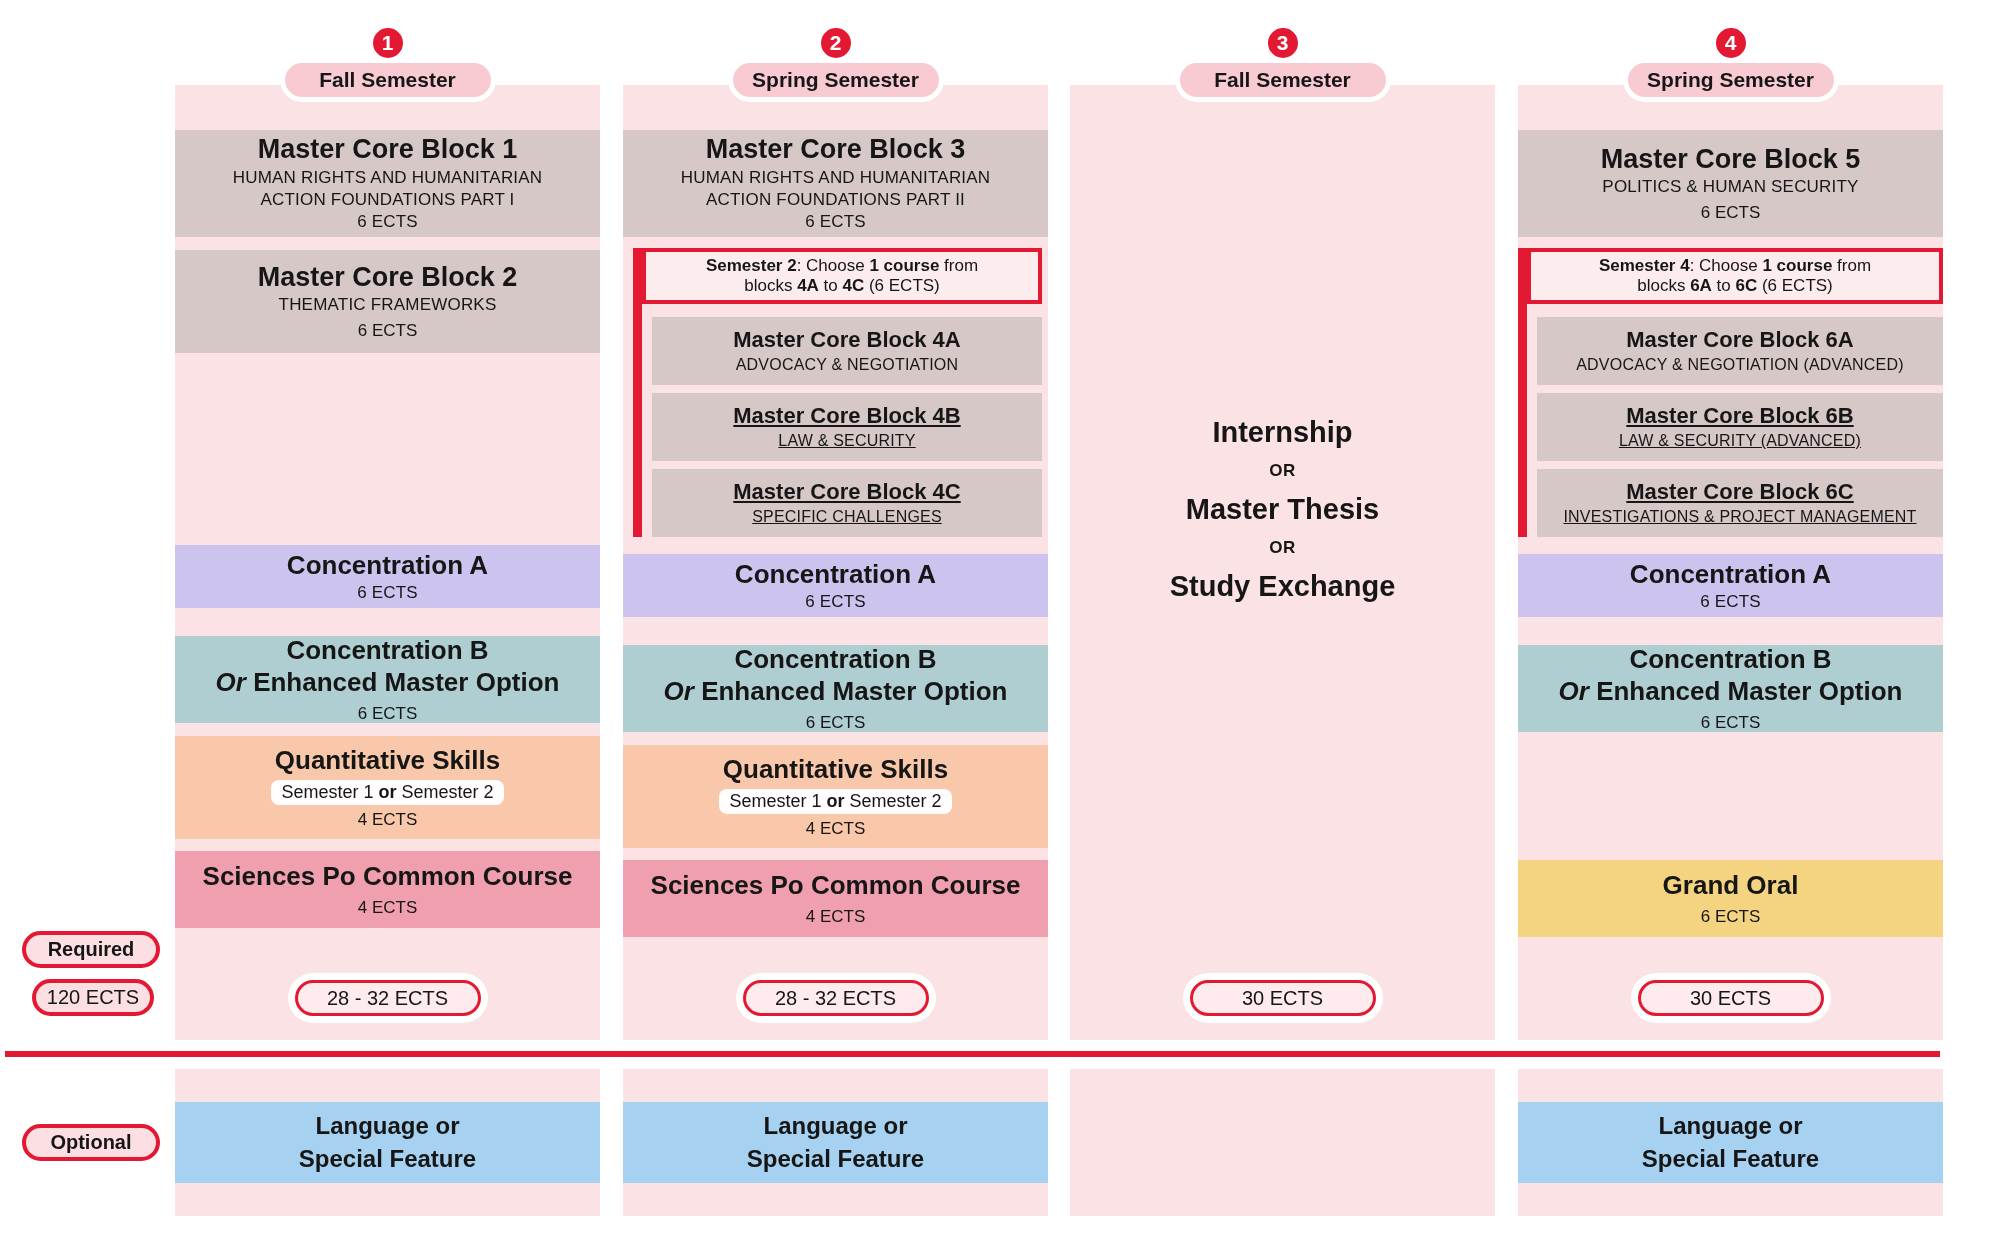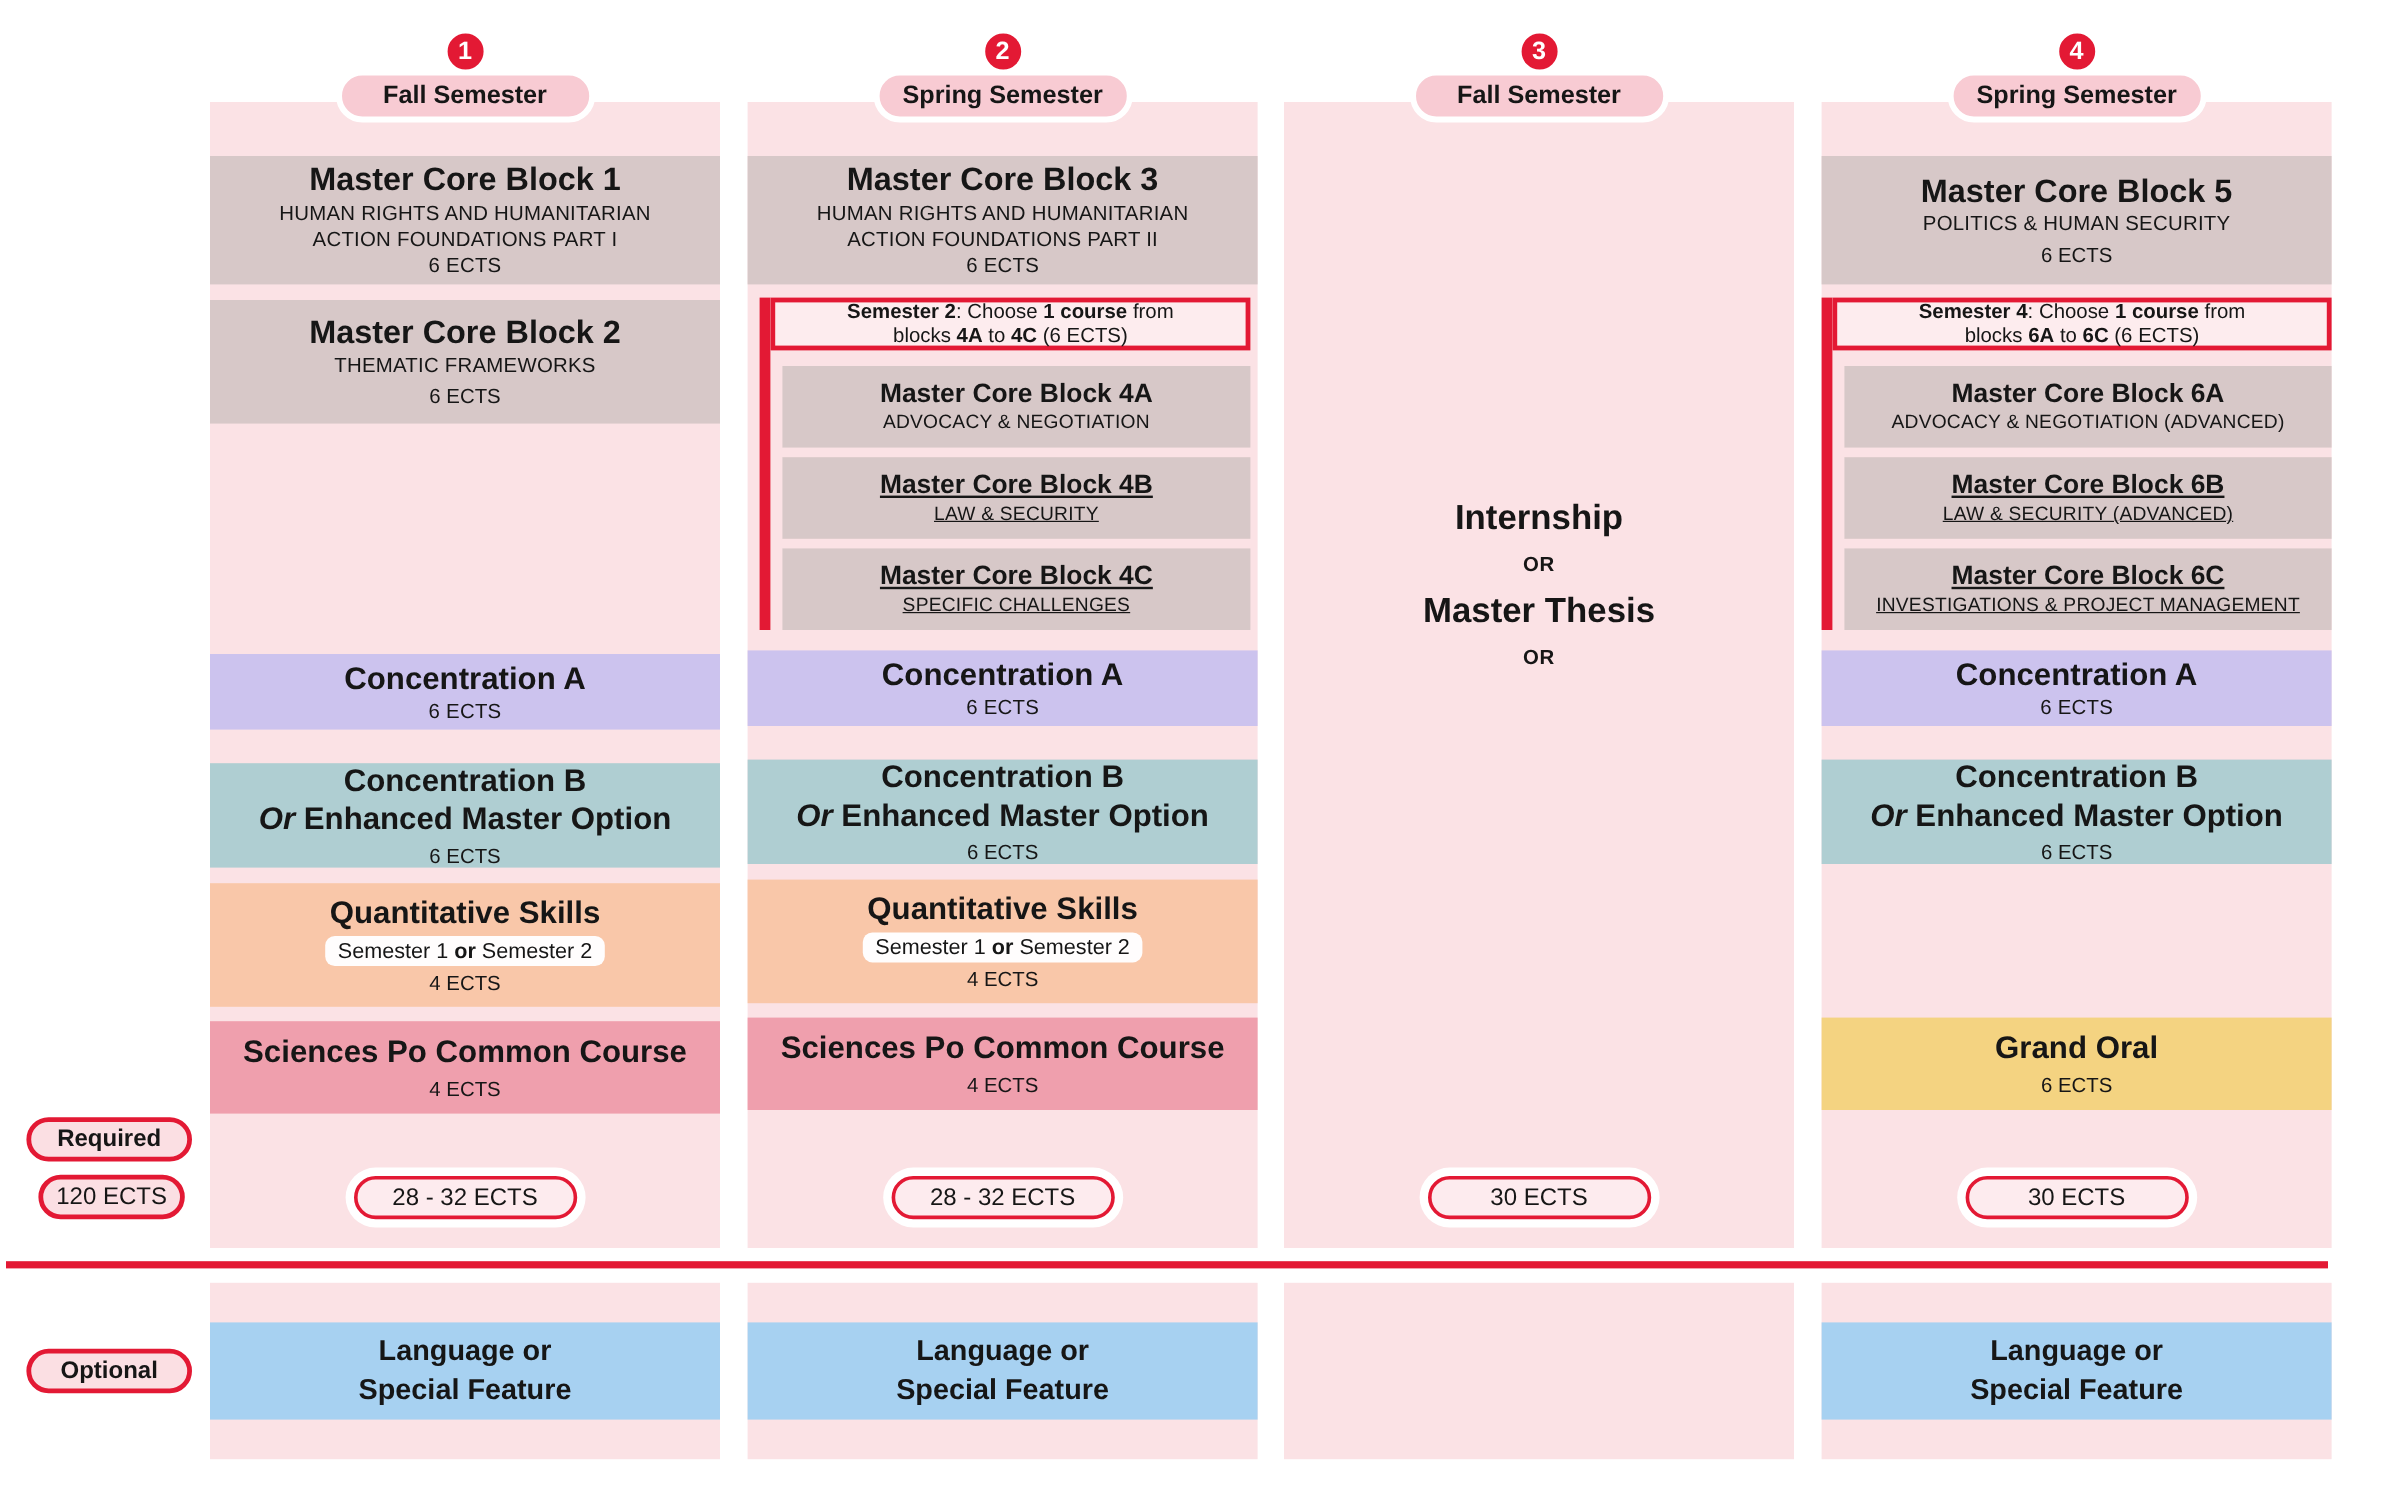--- a/index.html
+++ b/index.html
@@ -34,21 +34,21 @@
   .r-mcb-top{height:107px;}
   .r-mcb2{height:103px;margin-top:13px;}
   .t-lg{font-size:27px;font-weight:bold;line-height:1.25;}
   .t-md{font-size:26px;font-weight:bold;line-height:1.25;}
   .t-sub{font-size:17px;line-height:1.3;letter-spacing:.2px;}
   .t-ects{font-size:17px;line-height:1.3;margin-top:4px;}
 
   
   .choose-wrap{margin:11px 6px 0 10px;border-left:9px solid var(--red);}
   .choose-wrap.flush{margin:11px 0 0 0;}
-  .note-box{height:44px;border:4px solid var(--red);background:var(--note-bg);
+  .note-box{height:56px;border:4px solid var(--red);background:var(--note-bg);
     display:flex;flex-direction:column;align-items:center;justify-content:center;
     font-size:17px;line-height:1.18;text-align:center;}
   .note-box b{font-weight:bold;}
   .r-subblock{height:68px;margin:13px 0 0 10px;width:calc(100% - 10px);
     background:var(--block);display:flex;flex-direction:column;align-items:center;justify-content:center;text-align:center;}
   .r-subblock + .r-subblock{margin-top:8px;text-decoration:underline;}
   .t-sb-title{font-size:22px;font-weight:bold;line-height:1.25;}
   .t-sb-sub{font-size:16px;line-height:1.3;letter-spacing:.2px;margin-top:2px;}
 
   .r-conc-a{height:63px;background:var(--lavender);margin-top:17px;}
@@ -203,20 +203,21 @@
 
   <div class="col col-3">
     <div class="num-circle">3</div>
     <div class="sem-pill">Fall Semester</div>
     <div class="col-body">
       <div class="choice-stack">
         <div class="choice-item">Internship</div>
         <div class="choice-or">OR</div>
         <div class="choice-item">Master Thesis</div>
         <div class="choice-or">OR</div>
+        <div class="choice-item">Study Exchange</div>
       </div>
       <div class="ects-pill">30 ECTS</div>
     </div>
     <div class="col-optional"></div>
   </div>
 
   <div class="col col-4">
     <div class="num-circle">4</div>
     <div class="sem-pill">Spring Semester</div>
     <div class="col-body">

